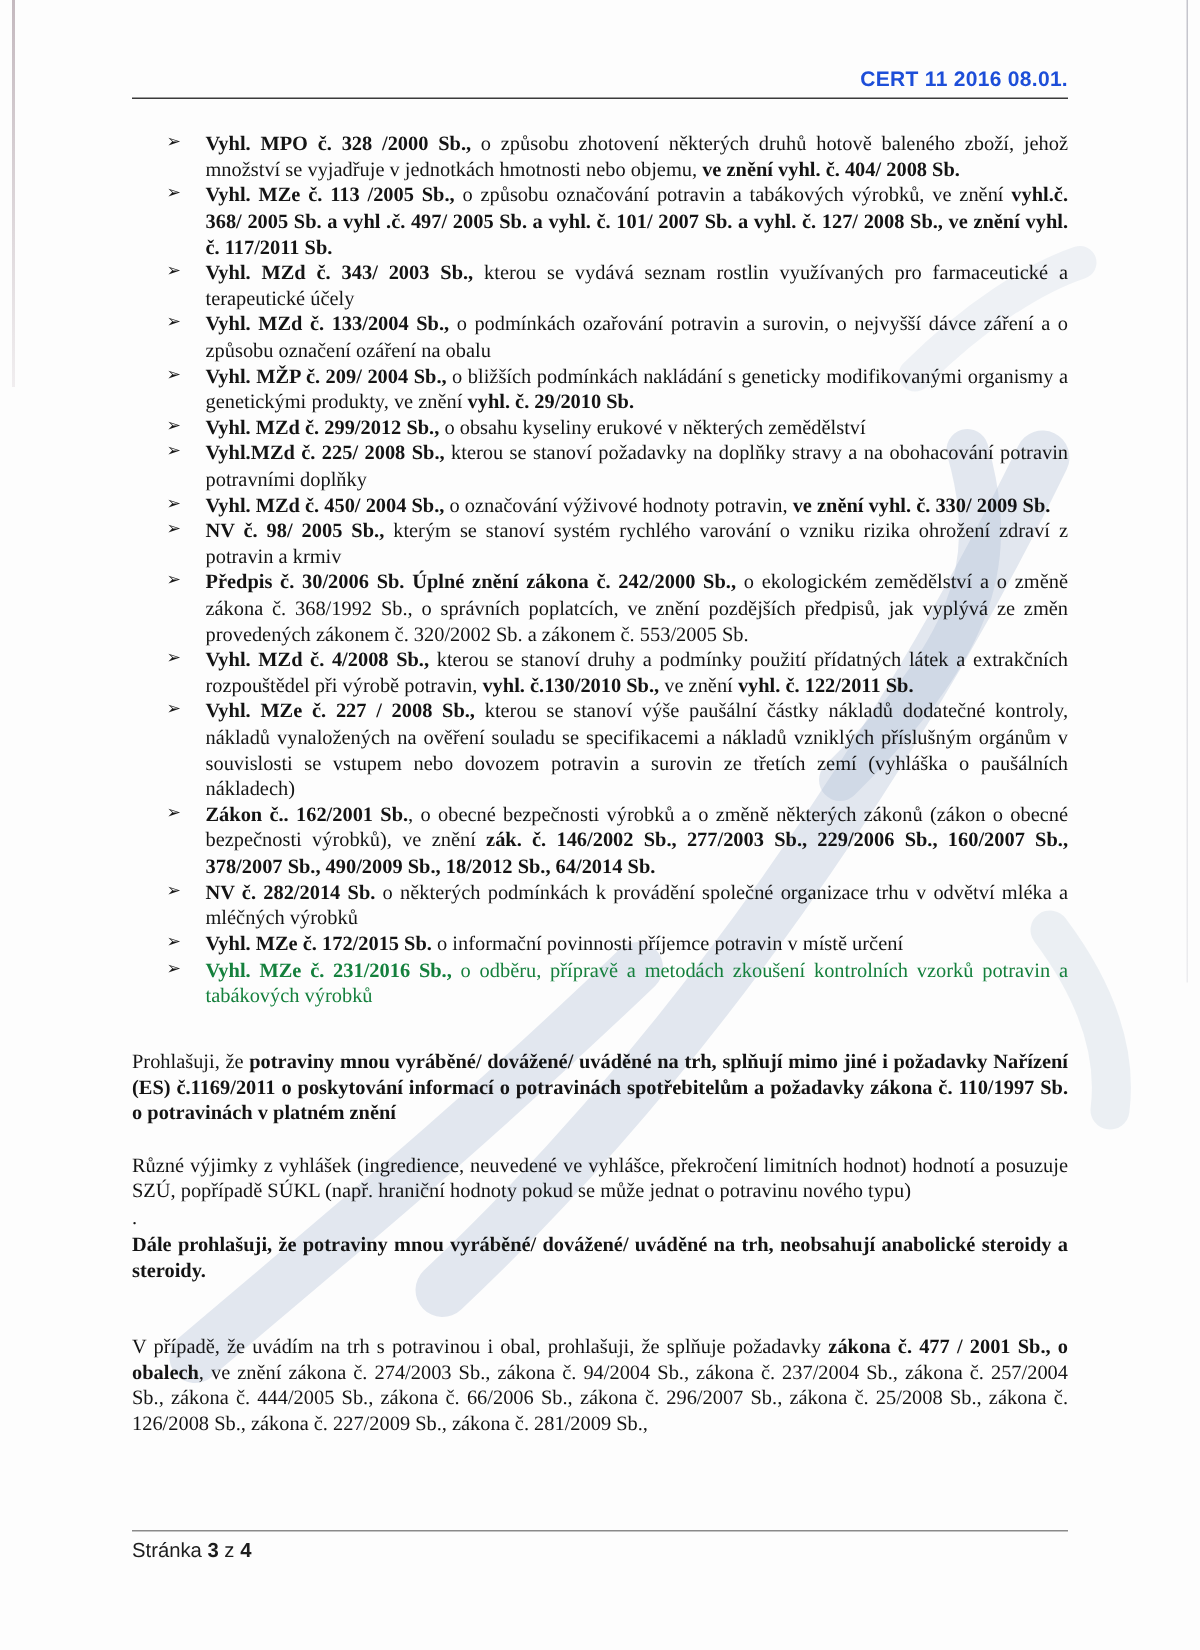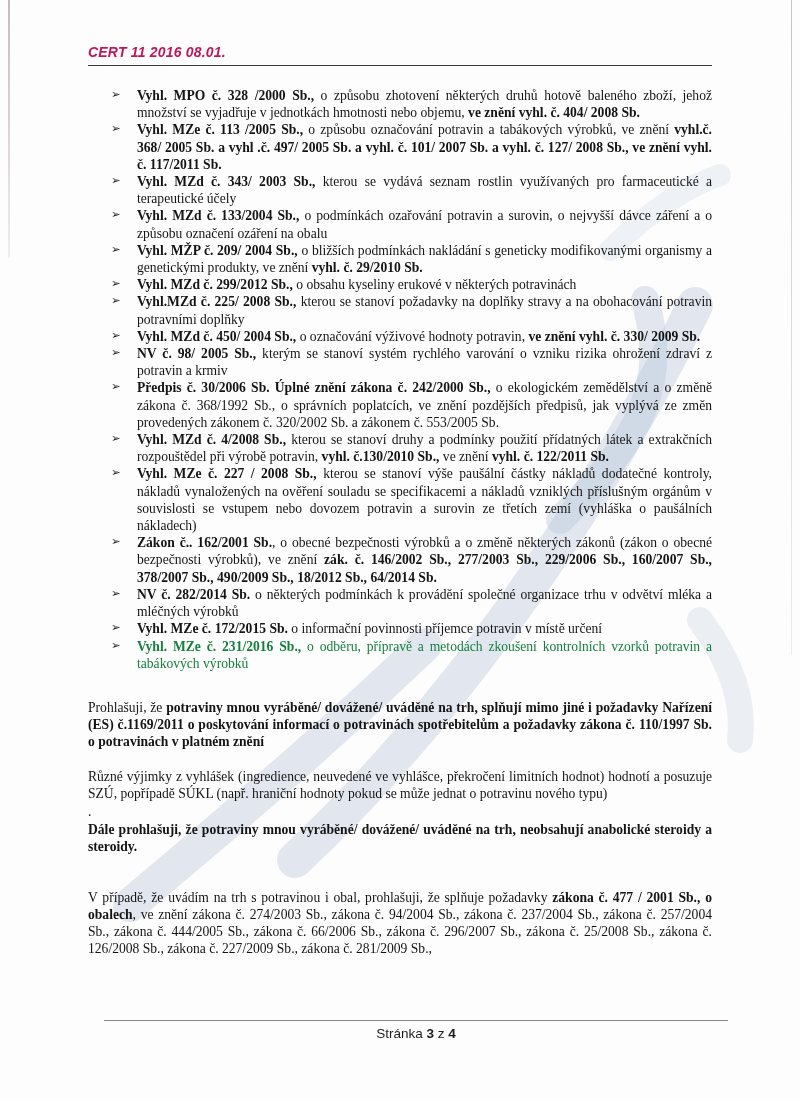--- a/index.html
+++ b/index.html
@@ -7,37 +7,37 @@
     position:relative;width:800px;height:1100px;background:#fdfdfd;overflow:hidden;
     font-family:"Liberation Serif", serif;color:#141414;
   }
   
   .edge-left{position:absolute;left:8px;top:0;width:2px;height:258px;
     background:linear-gradient(to bottom, rgba(150,130,140,.55), rgba(170,150,160,.15));}
   .edge-right{position:absolute;left:791px;top:0;width:1px;height:655px;
     background:linear-gradient(to bottom, rgba(140,140,155,.5), rgba(160,160,175,.18));}
   .watermark{position:absolute;left:0;top:0;pointer-events:none;}
   .content{position:absolute;left:88px;top:44px;width:624px;}
-  .header{ font-family:"Liberation Sans", sans-serif;
-    font-style:italic;font-weight:bold;font-size:14px;color:#be185d;letter-spacing:.2px;}
+  .header{ text-align:right; font-family:"Liberation Sans", sans-serif;
+    font-weight:bold;font-size:14px;color:#1d4ed8;letter-spacing:.2px;}
   .rule{height:0;border-top:1.6px solid #3a3a3a;}
   .header-rule{margin-top:5px;}
   .reg-list{list-style:none;margin:21px 0 0 0;padding:0;font-size:13.6px;line-height:17.2px;}
   .reg-list li{position:relative;padding-left:49px;text-align:justify;}
   .bullet{position:absolute;left:23px;top:-1px;font-family:"DejaVu Sans", sans-serif;
     font-size:11.5px;color:#1a1a1a;}
   .b{font-weight:bold;}
   .red{color:#15803d;}
   .para{font-size:13.6px;line-height:17.2px;margin:0;text-align:justify;}
   .para.p1{margin-top:27px;}
   .para.p2{margin-top:17px;}
   .para.p3{margin-top:1px;}
   .para.p4{margin-top:1px;}
   .para.p5{margin-top:33px;}
-  .footer{position:absolute;left:104px;top:1020px;width:624px;text-align:center;}
+  .footer{position:absolute;left:88px;top:1020px;width:624px;}
   .footer-rule{border-top:1.8px solid #8a8a8a;}
   .footer-text{margin-top:5px;font-family:"Liberation Sans", sans-serif;
     font-size:13.5px;color:#1c1c1c;}
   .footer-text b{font-weight:bold;}
 </style>
 </head>
 <body>
 
 <div class="page">
 
@@ -59,21 +59,21 @@
       <span class="doc-code">CERT 11 2016 08.01.</span>
     </div>
     <div class="rule header-rule"></div>
 
     <ul class="reg-list" id="reg-list">
         <li><span class="bullet">➢</span><span class="b">Vyhl. MPO č. 328 /2000 Sb.,</span><span> o způsobu zhotovení některých druhů hotově baleného zboží, jehož množství se vyjadřuje v jednotkách hmotnosti nebo objemu, </span><span class="b">ve znění vyhl. č. 404/ 2008 Sb.</span></li>
         <li><span class="bullet">➢</span><span class="b">Vyhl. MZe č. 113 /2005 Sb.,</span><span> o způsobu označování potravin a tabákových výrobků, ve znění </span><span class="b">vyhl.č. 368/ 2005 Sb. a vyhl .č. 497/ 2005 Sb. a vyhl. č. 101/ 2007 Sb. a vyhl. č. 127/ 2008 Sb., ve znění vyhl. č. 117/2011 Sb.</span></li>
         <li><span class="bullet">➢</span><span class="b">Vyhl. MZd č. 343/ 2003 Sb.,</span><span> kterou se vydává seznam rostlin využívaných pro farmaceutické a terapeutické účely</span></li>
         <li><span class="bullet">➢</span><span class="b">Vyhl. MZd č. 133/2004 Sb.,</span><span> o podmínkách ozařování potravin a surovin, o nejvyšší dávce záření a o způsobu označení ozáření na obalu</span></li>
         <li><span class="bullet">➢</span><span class="b">Vyhl. MŽP č. 209/ 2004 Sb.,</span><span> o bližších podmínkách nakládání s geneticky modifikovanými organismy a genetickými produkty, ve znění </span><span class="b">vyhl. č. 29/2010 Sb.</span></li>
-        <li><span class="bullet">➢</span><span class="b">Vyhl. MZd č. 299/2012 Sb.,</span><span> o obsahu kyseliny erukové v některých potravinách</span></li>
+        <li><span class="bullet">➢</span><span class="b">Vyhl. MZd č. 299/2012 Sb.,</span><span> o obsahu kyseliny erukové v některých zemědělství</span></li>
         <li><span class="bullet">➢</span><span class="b">Vyhl.MZd č. 225/ 2008 Sb.,</span><span> kterou se stanoví požadavky na doplňky stravy a na obohacování potravin potravními doplňky</span></li>
         <li><span class="bullet">➢</span><span class="b">Vyhl. MZd č. 450/ 2004 Sb.,</span><span> o označování výživové hodnoty potravin, </span><span class="b">ve znění vyhl. č. 330/ 2009 Sb.</span></li>
         <li><span class="bullet">➢</span><span class="b">NV č. 98/ 2005 Sb.,</span><span> kterým se stanoví systém rychlého varování o vzniku rizika ohrožení zdraví z potravin a krmiv</span></li>
         <li><span class="bullet">➢</span><span class="b">Předpis č. 30/2006 Sb. Úplné znění zákona č. 242/2000 Sb.,</span><span> o ekologickém zemědělství a o změně zákona č. 368/1992 Sb., o správních poplatcích, ve znění pozdějších předpisů, jak vyplývá ze změn provedených zákonem č. 320/2002 Sb. a zákonem č. 553/2005 Sb.</span></li>
         <li><span class="bullet">➢</span><span class="b">Vyhl. MZd č. 4/2008 Sb.,</span><span> kterou se stanoví druhy a podmínky použití přídatných látek a extrakčních rozpouštědel při výrobě potravin, </span><span class="b">vyhl. č.130/2010 Sb.,</span><span> ve znění </span><span class="b">vyhl. č. 122/2011 Sb.</span></li>
         <li><span class="bullet">➢</span><span class="b">Vyhl. MZe č. 227 / 2008 Sb.,</span><span> kterou se stanoví výše paušální částky nákladů dodatečné kontroly, nákladů vynaložených na ověření souladu se specifikacemi a nákladů vzniklých příslušným orgánům v souvislosti se vstupem nebo dovozem potravin a surovin ze třetích zemí (vyhláška o paušálních nákladech)</span></li>
         <li><span class="bullet">➢</span><span class="b">Zákon č.. 162/2001 Sb.</span><span>, o obecné bezpečnosti výrobků a o změně některých zákonů (zákon o obecné bezpečnosti výrobků), ve znění </span><span class="b">zák. č. 146/2002 Sb., 277/2003 Sb., 229/2006 Sb., 160/2007 Sb., 378/2007 Sb., 490/2009 Sb., 18/2012 Sb., 64/2014 Sb.</span></li>
         <li><span class="bullet">➢</span><span class="b">NV č. 282/2014 Sb.</span><span> o některých podmínkách k provádění společné organizace trhu v odvětví mléka a mléčných výrobků</span></li>
         <li><span class="bullet">➢</span><span class="b">Vyhl. MZe č. 172/2015 Sb.</span><span> o informační povinnosti příjemce potravin v místě určení</span></li>
         <li><span class="bullet">➢</span><span class="b red">Vyhl. MZe č. 231/2016 Sb.,</span><span class="red"> o odběru, přípravě a metodách zkoušení kontrolních vzorků potravin a tabákových výrobků</span></li>

